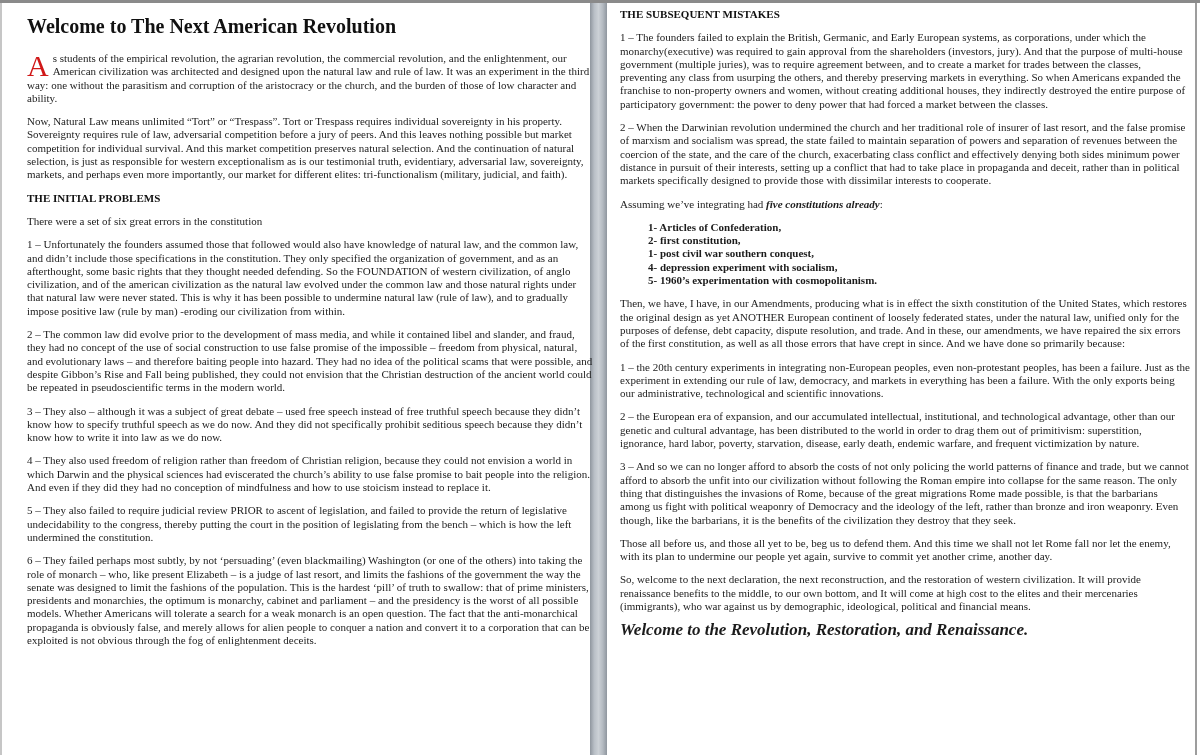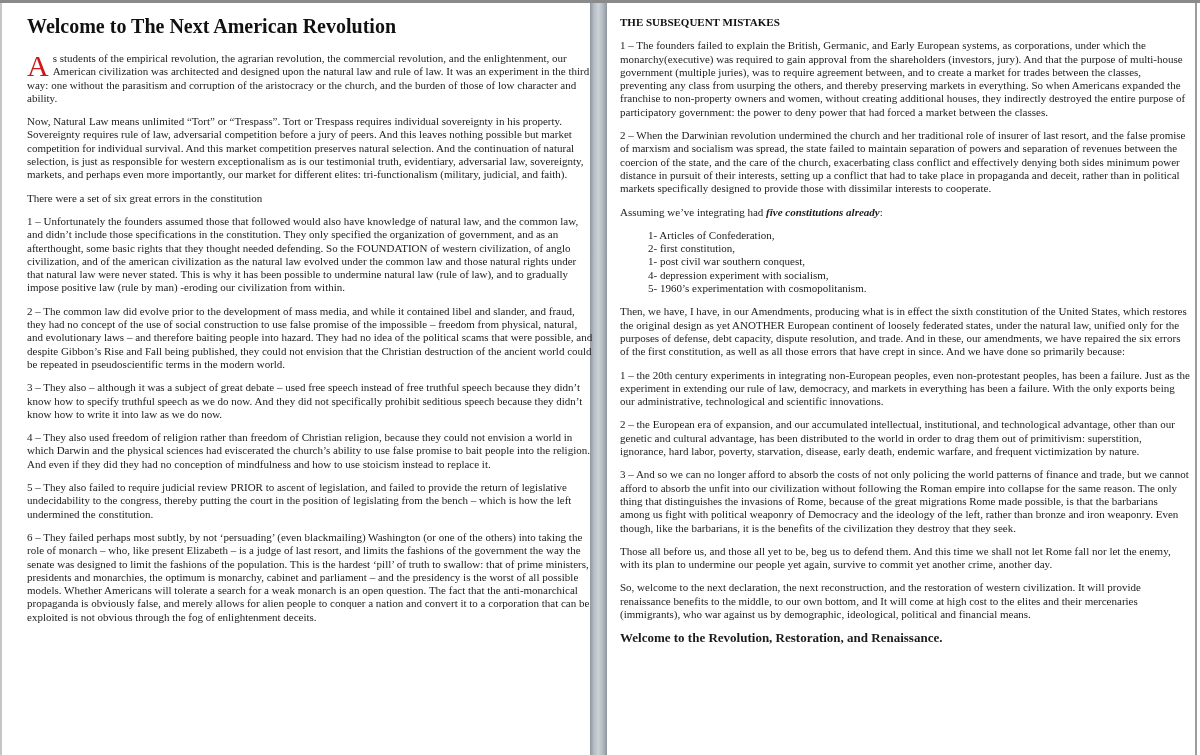--- a/index.html
+++ b/index.html
@@ -14,54 +14,55 @@
   }
   .top-edge  { position:absolute; left:0; top:0; width:1200px; height:3px; background:#8a8a8a; }
   .left-edge { position:absolute; left:0; top:3px; bottom:0; width:2px; background:#c6c6c6; }
   .right-edge{ position:absolute; right:3px; top:3px; bottom:0; width:2px; background:#9d9d9d; }
   .divider {
     position:absolute; left:590px; top:3px; bottom:0; width:17px;
     background:linear-gradient(to right,#8f969e 0%, #b9bfc6 25%, #ccd1d6 50%, #b4bac1 75%, #8f969e 100%);
   }
   .col { position:absolute; top:0; }
   .col-left  { left:27px;  width:566px; padding-top:8px; }
-  .col-right { left:620px; width:570px; padding-top:16px; }
+  .col-right { left:620px; width:570px; padding-top:8px; }
   h1 { font-size:20px; line-height:24px; margin:6px 0 14px 0; font-weight:bold; color:#111; }
   h2 { font-size:11px; line-height:13.3px; margin:0 0 10px 0; font-weight:bold; color:#111; }
   p  { margin:0 0 10px 0; }
   .drop-cap {
     float:left;
     font-size:30px; line-height:25px;
     padding:1px 4px 0 0;
     font-weight:normal;
   }
-  .const-list { margin:0 0 10px 0; padding-left:28px; }
+  .const-list { margin:0 0 10px 0; padding-left:28px;font-weight:bold; }
   .const-list div { line-height:13.3px; }
   .bold { font-weight:bold;font-style:italic; }
-  .footer-line { font-size:13px; font-weight:bold; margin-top:6px; }
+  .footer-line { font-size:17px; font-weight:bold; margin-top:6px;font-style:italic; }
 </style>
 </head>
 <body>
 
 <div class="page">
 
   <div class="top-edge"></div>
   <div class="left-edge"></div>
   <div class="right-edge"></div>
   <div class="divider"></div>
 
   <div class="col col-left">
     <h1>Welcome to The Next American Revolution</h1>
 
     <p>
       <span class="drop-cap" style="color: rgb(208, 24, 24);">A</span><span>s students of the empirical revolution, the agrarian revolution, the commercial revolution, and the enlightenment, our American civilization was architected and designed upon the natural law and rule of law. It was an experiment in the third way: one without the parasitism and corruption of the aristocracy or the church, and the burden of those of low character and ability.</span>
     </p>
 
     <p>Now, Natural Law means unlimited “Tort” or “Trespass”. Tort or Trespass requires individual sovereignty in his property. Sovereignty requires rule of law, adversarial competition before a jury of peers. And this leaves nothing possible but market competition for individual survival. And this market competition preserves natural selection. And the continuation of natural selection, is just as responsible for western exceptionalism as is our testimonial truth, evidentiary, adversarial law, sovereignty, markets, and perhaps even more importantly, our market for different elites: tri-functionalism (military, judicial, and faith).</p>
 
+    <h2>THE INITIAL PROBLEMS</h2>
     <p>There were a set of six great errors in the constitution</p>
 
     <p>1 – Unfortunately the founders assumed those that followed would also have knowledge of natural law, and the common law, and didn’t include those specifications in the constitution. They only specified the organization of government, and as an afterthought, some basic rights that they thought needed defending. So the FOUNDATION of western civilization, of anglo civilization, and of the american civilization as the natural law evolved under the common law and those natural rights under that natural law were never stated. This is why it has been possible to undermine natural law (rule of law), and to gradually impose positive law (rule by man) -eroding our civilization from within.</p>
     <p>2 – The common law did evolve prior to the development of mass media, and while it contained libel and slander, and fraud, they had no concept of the use of social construction to use false promise of the impossible – freedom from physical, natural, and evolutionary laws – and therefore baiting people into hazard. They had no idea of the political scams that were possible, and despite Gibbon’s Rise and Fall being published, they could not envision that the Christian destruction of the ancient world could be repeated in pseudoscientific terms in the modern world.</p>
     <p>3 – They also – although it was a subject of great debate – used free speech instead of free truthful speech because they didn’t know how to specify truthful speech as we do now. And they did not specifically prohibit seditious speech because they didn’t know how to write it into law as we do now.</p>
     <p>4 – They also used freedom of religion rather than freedom of Christian religion, because they could not envision a world in which Darwin and the physical sciences had eviscerated the church’s ability to use false promise to bait people into the religion. And even if they did they had no conception of mindfulness and how to use stoicism instead to replace it.</p>
     <p>5 – They also failed to require judicial review PRIOR to ascent of legislation, and failed to provide the return of legislative undecidability to the congress, thereby putting the court in the position of legislating from the bench – which is how the left undermined the constitution.</p>
     <p>6 – They failed perhaps most subtly, by not ‘persuading’ (even blackmailing) Washington (or one of the others) into taking the role of monarch – who, like present Elizabeth – is a judge of last resort, and limits the fashions of the government the way the senate was designed to limit the fashions of the population. This is the hardest ‘pill’ of truth to swallow: that of prime ministers, presidents and monarchies, the optimum is monarchy, cabinet and parliament – and the presidency is the worst of all possible models. Whether Americans will tolerate a search for a weak monarch is an open question. The fact that the anti-monarchical propaganda is obviously false, and merely allows for alien people to conquer a nation and convert it to a corporation that can be exploited is not obvious through the fog of enlightenment deceits.</p>
   </div>
 

